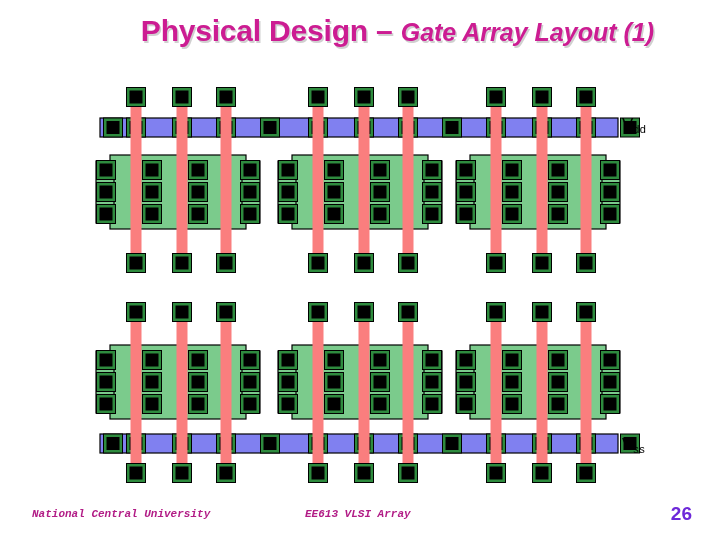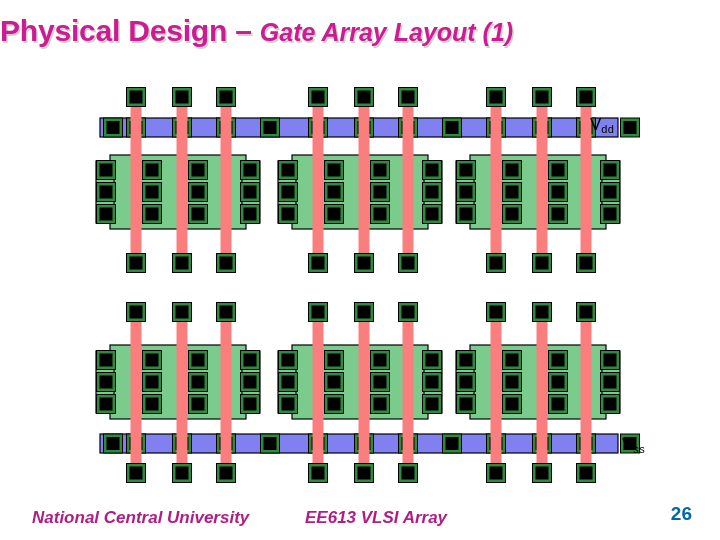--- a/index.html
+++ b/index.html
@@ -11,23 +11,23 @@
     width: 720px;
     height: 540px;
     position: relative;
     overflow: hidden;
     font-family: "Liberation Sans", sans-serif;
   }
 
   
   #slide-title {
     position: absolute;
-    left: 0; top: 14px;
+    left: 8px; top: 14px;
     width: 646px;
-    text-align: left;
+    text-align: right;
     white-space: nowrap;
   }
   #slide-title .t-main {
     font-family: "Liberation Sans", sans-serif;
     font-weight: bold;
     font-size: 30px;
     color: #CC1C92;
     letter-spacing: -0.2px;
     text-shadow: 1.5px 1.5px 0 rgba(170,170,170,0.55);
   }
@@ -57,42 +57,42 @@
     white-space: nowrap;
     line-height: 1;
   }
   .rail-label sub {
     font-size: 11px;
     vertical-align: baseline;
     position: relative;
     top: 3px;
     letter-spacing: 0.3px;
   }
-  #label-vdd { left: 590px; top: 116px; }
+  #label-vdd { left: 622px; top: 116px; }
   #label-vss { left: 622px; top: 436px; }
 
   
   .footer-txt {
     position: absolute;
-    font-family: Liberation Sans, sans-serif;
+    font-family: Liberation Mono, monospace;
     font-style: italic;
     font-weight: bold;
-    font-size: 17px;
+    font-size: 11px;
     color: #B21C86;
     white-space: nowrap;
   }
   #footer-left   { left: 32px;  top: 508px; }
   #footer-center { left: 305px; top: 508px; }
   #footer-page {
     position: absolute;
     right: 28px; top: 503px;
     font-family: "Liberation Sans", sans-serif;
     font-weight: bold;
     font-size: 19px;
-    color: #0369a1;
+    color: #6d28d9;
   }
 </style>
 </head>
 <body>
 
 <div id="slide-title">
   <span class="t-main">Physical Design – </span><span class="t-sub">Gate Array Layout (1)</span>
 </div>
 
 <div id="figure">

